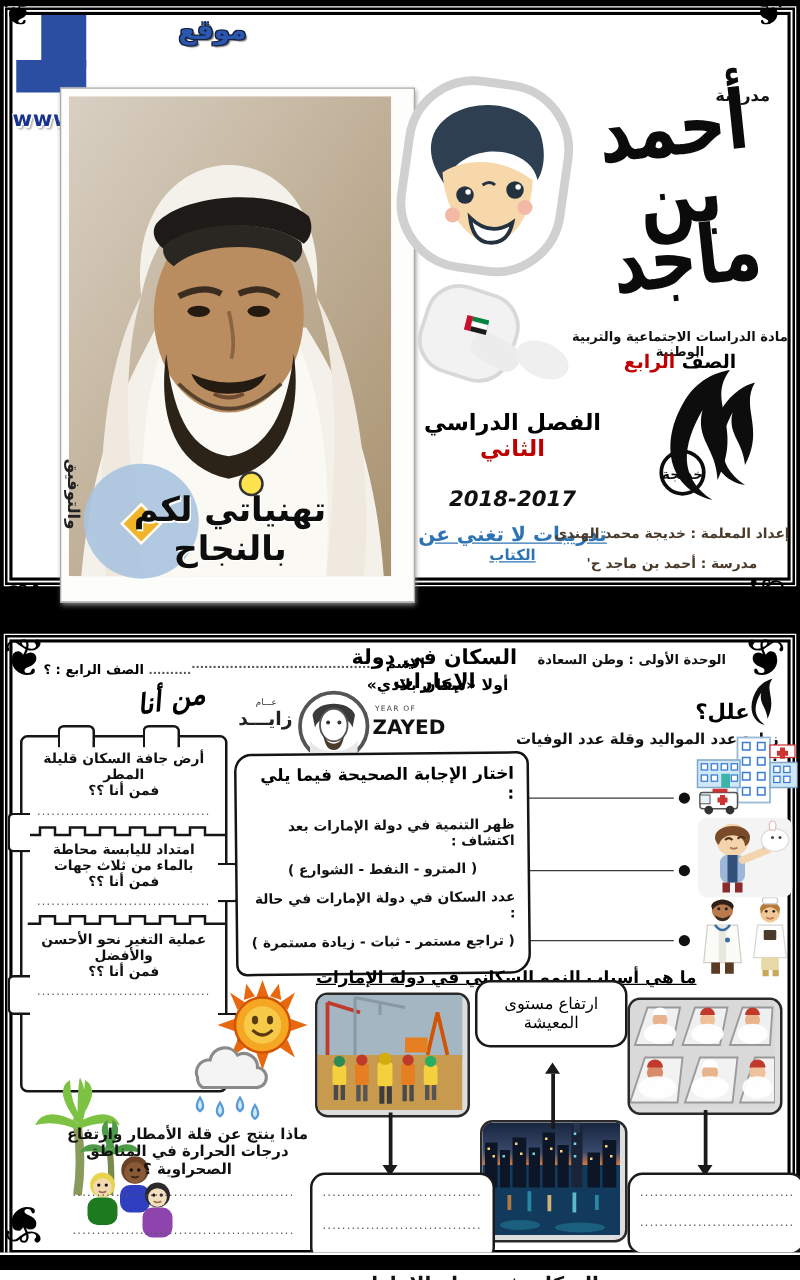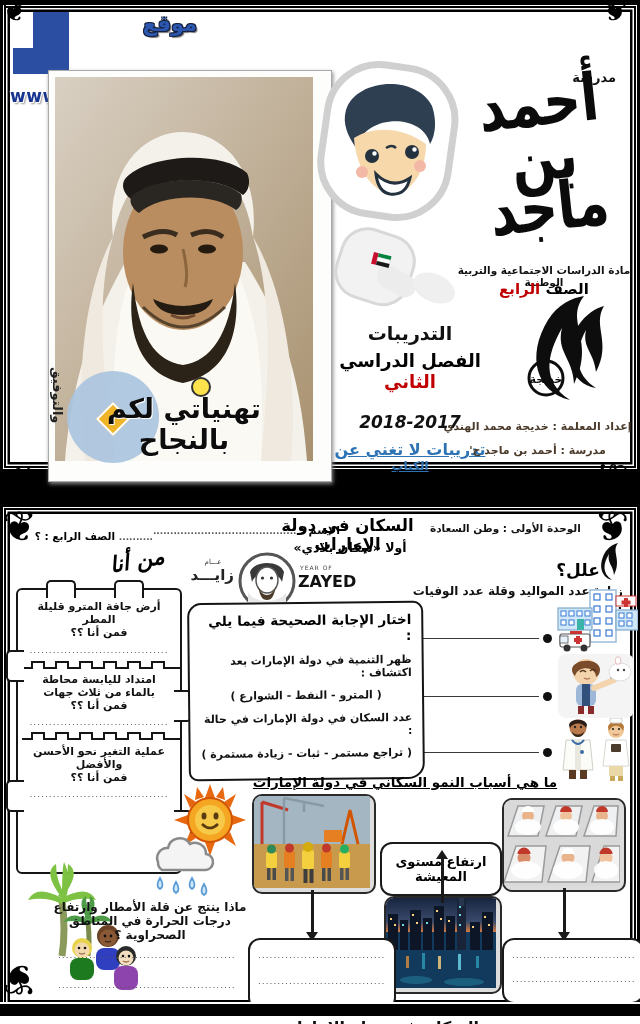--- a/index.html
+++ b/index.html
@@ -135,21 +135,20 @@
     <div style="font-size:52px;margin-top:-4px;">ماجد</div>
   </div>
 </div>
 <div class="abs rtl small-b" style="left:452px;top:264px;width:184px;font-size:10.5px;text-align:center;">مادة الدراسات الاجتماعية والتربية الوطنية</div>
 <div class="abs rtl" style="left:452px;top:280px;width:184px;font-size:15px;font-weight:900;text-align:center;">
   <span>الصف</span>
   <span class="red">الرابع</span>
 </div>
 
 <div class="abs rtl" style="left:330px;top:322px;width:160px;text-align:center;">
-  <div class="small-b" style="font-size:19px;">التدريبات</div>
   <div style="font-size:18px;font-weight:900;margin-top:6px;">
     <span>الفصل الدراسي</span>
     <span class="red">الثاني</span>
   </div>
   <div class="small-b" style="font-size:17px;margin-top:20px;font-style:italic;">2018-2017</div>
   <div class="blue-link" style="font-size:16px;margin-top:8px;text-decoration:underline;">تدريبات لا تغني عن</div>
   <div class="blue-link" style="font-size:12px;margin-top:0;text-decoration:underline;">الكتاب</div>
 </div>
 
 <svg class="abs" style="left:512px;top:292px;" width="110" height="120" viewBox="0 0 110 120">
@@ -205,21 +204,21 @@
 
 <div class="abs rtl" style="left:16px;top:588px;width:162px;height:282px;border:2.4px solid #161616;border-radius:6px;background:#fff;">
   <div class="bump" style="left:28px;top:-10px;width:26px;height:16px;border-bottom:none;border-radius:5px 5px 0 0;"></div>
   <div class="bump" style="left:96px;top:-10px;width:26px;height:16px;border-bottom:none;border-radius:5px 5px 0 0;"></div>
   <div class="bump" style="left:-12px;top:60px;width:16px;height:28px;border-right:none;border-radius:5px 0 0 5px;"></div>
   <div class="bump" style="left:156px;top:100px;width:16px;height:28px;border-left:none;border-radius:0 5px 5px 0;"></div>
   <div class="bump" style="left:-12px;top:190px;width:16px;height:28px;border-right:none;border-radius:5px 0 0 5px;"></div>
   <div class="bump" style="left:156px;top:220px;width:16px;height:28px;border-left:none;border-radius:0 5px 5px 0;"></div>
 
   <div style="padding:10px 8px 0 8px;text-align:center;">
-    <div class="small-b" style="font-size:11px;">أرض جافة المترو قليلة المطر</div>
+    <div class="small-b" style="font-size:11px;">أرض جافة السكان قليلة المطر</div>
     <div class="small-b" style="font-size:11px;">فمن أنا ؟؟</div>
     <div class="dotline" style="margin-top:6px;">....................................</div>
   </div>
   <svg class="zig" width="158" height="12" viewBox="0 0 158 12" style="margin-top:4px;">
     <polyline points="0,9 10,9 10,3 22,3 22,9 34,9 34,3 46,3 46,9 58,9 58,3 70,3 70,9 82,9 82,3 94,3 94,9 106,9 106,3 118,3 118,9 130,9 130,3 142,3 142,9 158,9" fill="none" stroke="#161616" stroke-width="2"></polyline>
   </svg>
   <div style="padding:2px 8px 0 8px;text-align:center;">
     <div class="small-b" style="font-size:11px;">امتداد لليابسة محاطة بالماء من ثلاث جهات</div>
     <div class="small-b" style="font-size:11px;">فمن أنا ؟؟</div>
     <div class="dotline" style="margin-top:5px;">....................................</div>
@@ -374,21 +373,21 @@
         <rect x="68" y="72" width="3.5" height="13" fill="#4a4a4a"></rect>
         <rect x="73.5" y="72" width="3.5" height="13" fill="#4a4a4a"></rect>
     <rect x="85" y="56" width="11" height="16" rx="2" fill="#f4d03f"></rect>
         <circle cx="90.5" cy="53" r="4.5" fill="#27ae60"></circle>
         <rect x="86" y="72" width="3.5" height="12" fill="#555"></rect>
         <rect x="91.5" y="72" width="3.5" height="12" fill="#555"></rect>
   </g>
 </svg>
 </div>
 
-<div class="abs rtl ansbox" style="left:380px;top:842px;width:118px;height:50px;display:flex;align-items:center;justify-content:center;font-size:13px;font-weight:700;text-align:center;">ارتفاع مستوى المعيشة</div>
+<div class="abs rtl ansbox" style="left:380px;top:784px;width:118px;height:50px;display:flex;align-items:center;justify-content:center;font-size:13px;font-weight:400;text-align:center;">ارتفاع مستوى المعيشة</div>
 
 <div class="abs photo" style="left:502px;top:798px;width:120px;height:90px;">
 <svg width="116" height="86" viewBox="0 0 116 86">
   <rect width="116" height="86" fill="#d9d9d9"></rect>
   <g stroke="#9a9a9a" stroke-width="1.5">
     <path d="M4,36 L14,6 h26 L34,36 Z" fill="#eef0f2"></path>
     <path d="M42,36 L52,6 h26 L72,36 Z" fill="#eef0f2"></path>
     <path d="M80,36 L90,6 h24 L112,36 Z" fill="#eef0f2"></path>
     <path d="M0,82 L12,46 h30 L38,82 Z" fill="#f2f2f2"></path>
     <path d="M44,82 L56,46 h30 L82,82 Z" fill="#f2f2f2"></path>

